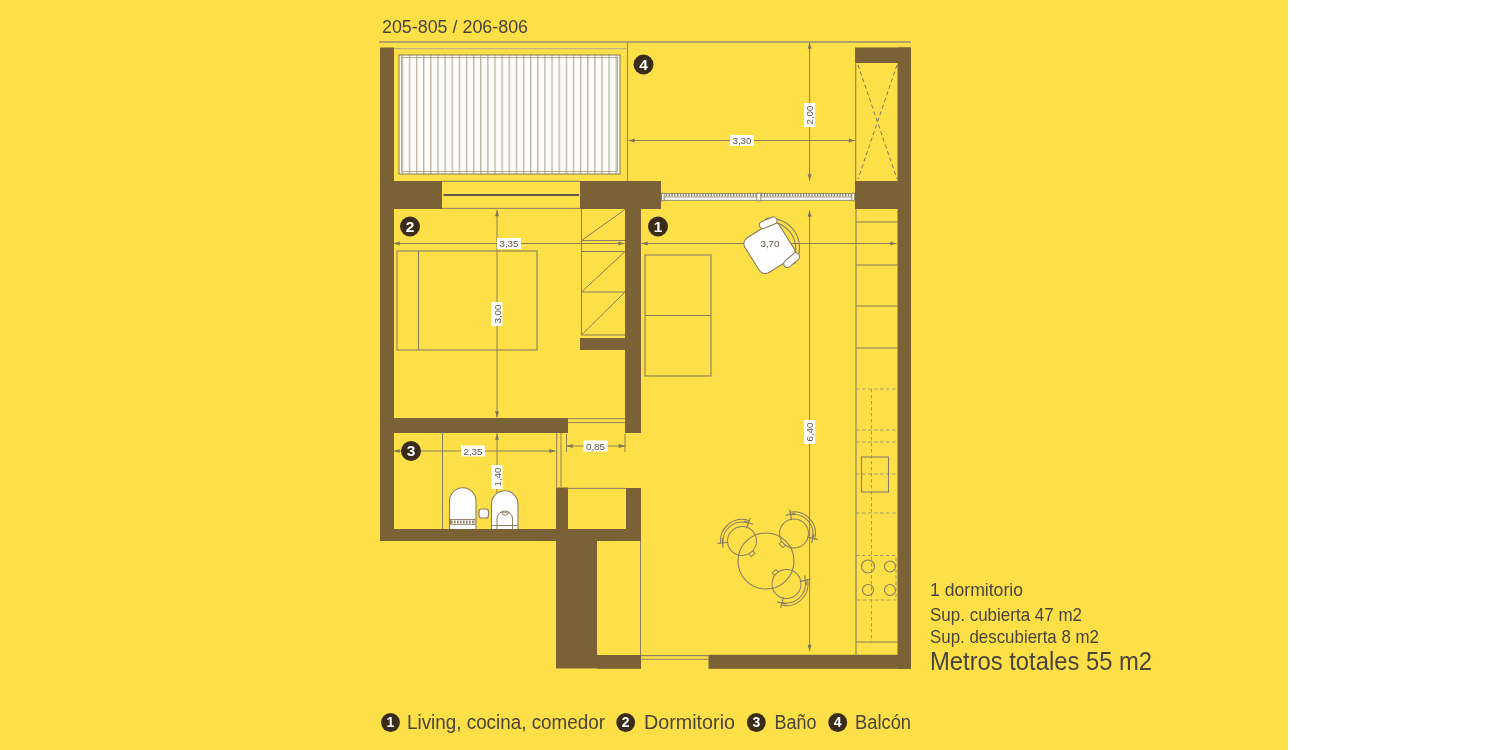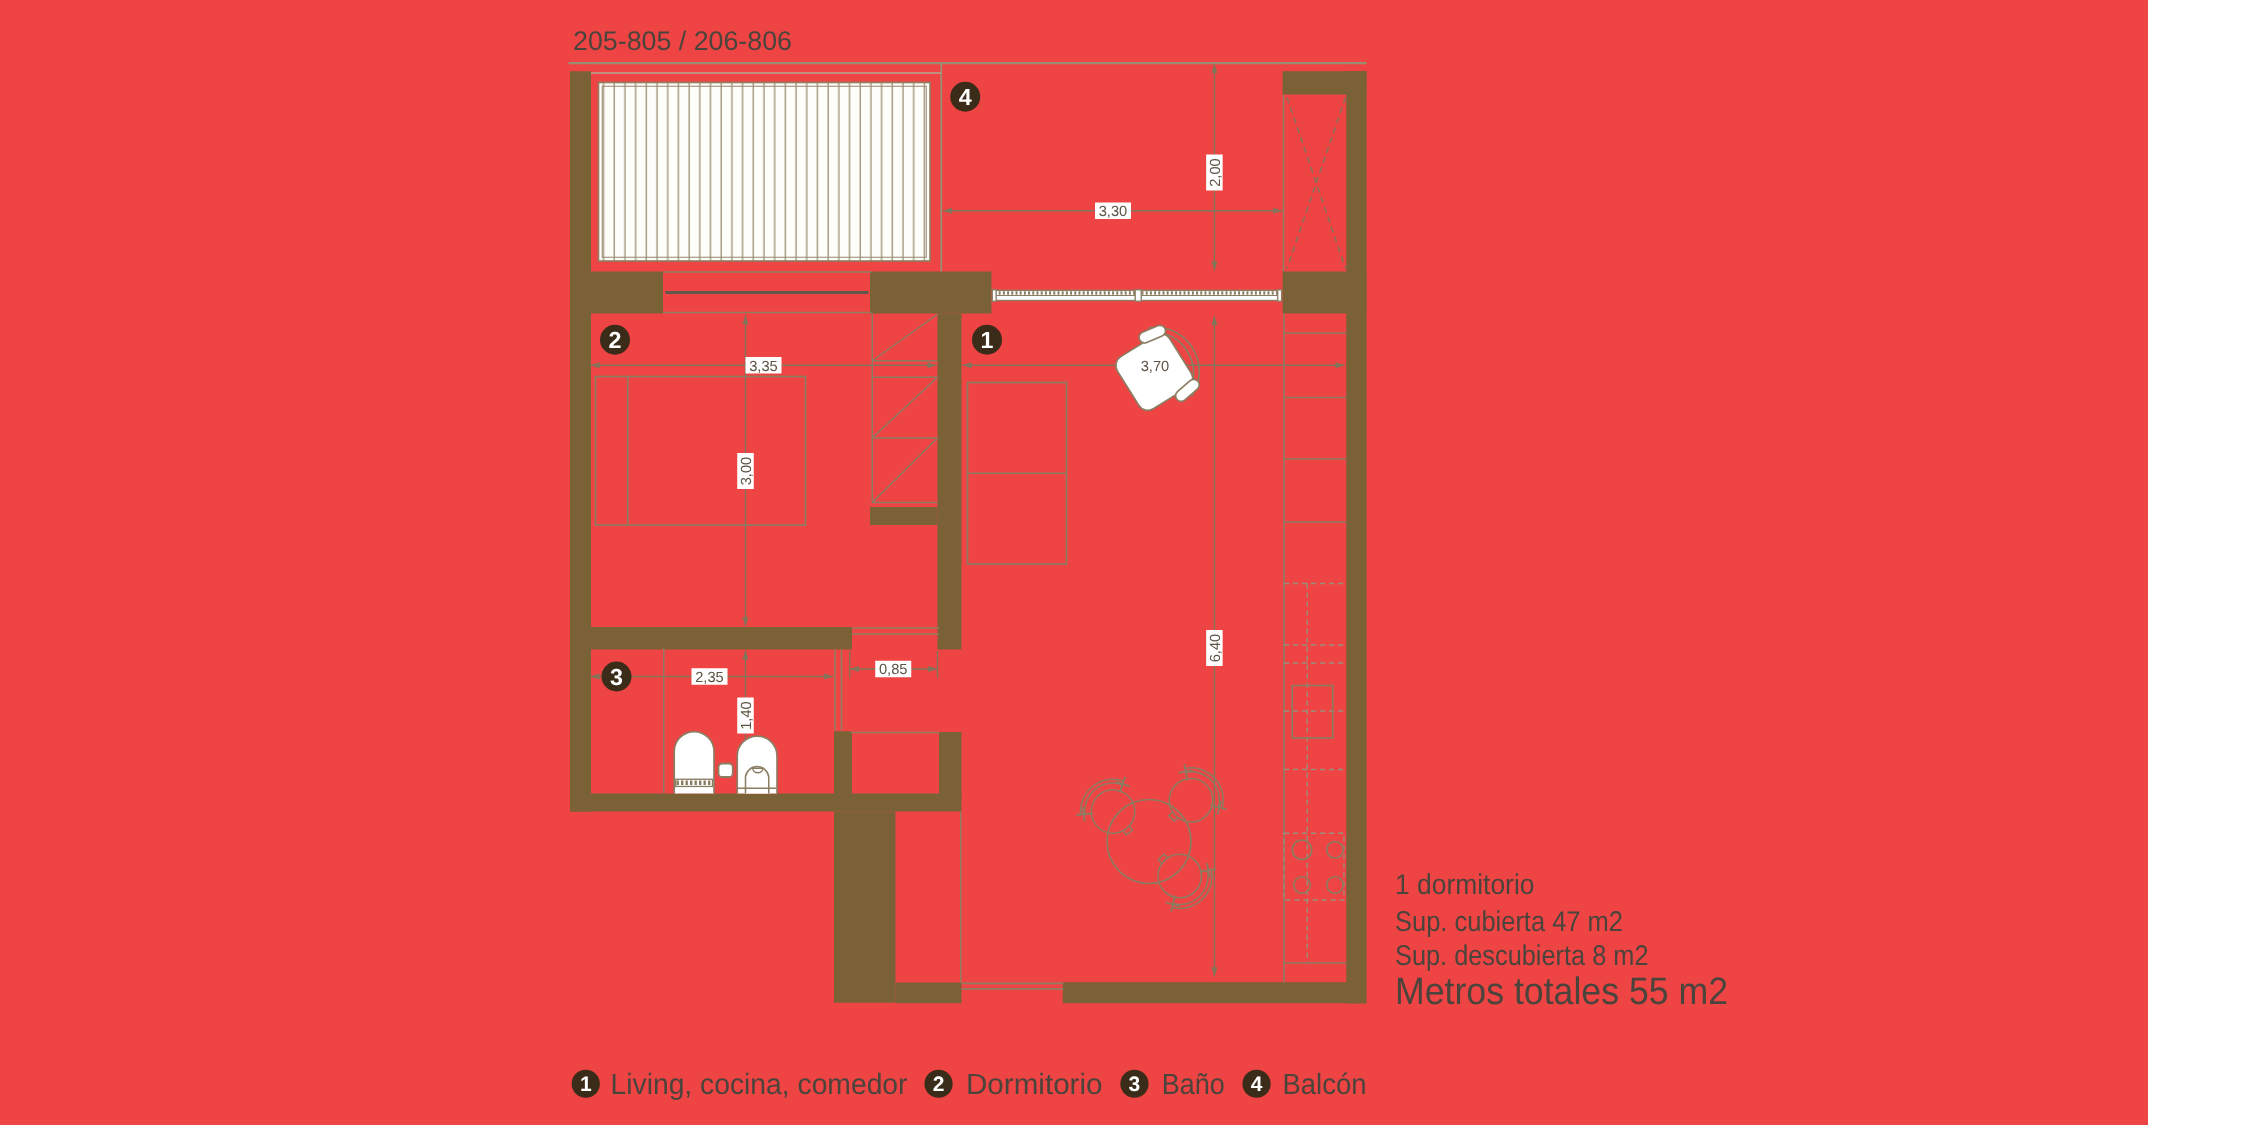--- a/index.html
+++ b/index.html
@@ -1,16 +1,16 @@
 <!DOCTYPE html>
 <html><head>
 <meta charset="utf-8">
 <style>
 html,body{margin:0;padding:0;background:#ffffff;}
-#page{position:relative;width:1432px;height:750px;background:#ef4444;overflow:hidden;
+#page{position:relative;width:1288px;height:750px;background:#fde047;overflow:hidden;
 font-family:"Liberation Sans", sans-serif;}
 svg{position:absolute;top:0;left:0;}
 </style>
 </head>
 <body>
 <div id="page">
 <svg width="1500" height="750" viewBox="0 0 1500 750">
 <defs>
 <pattern id="slats" x="399" y="0" width="7.13" height="10" patternUnits="userSpaceOnUse">
 <rect width="7.13" height="10" fill="#fdfdfa"></rect>

